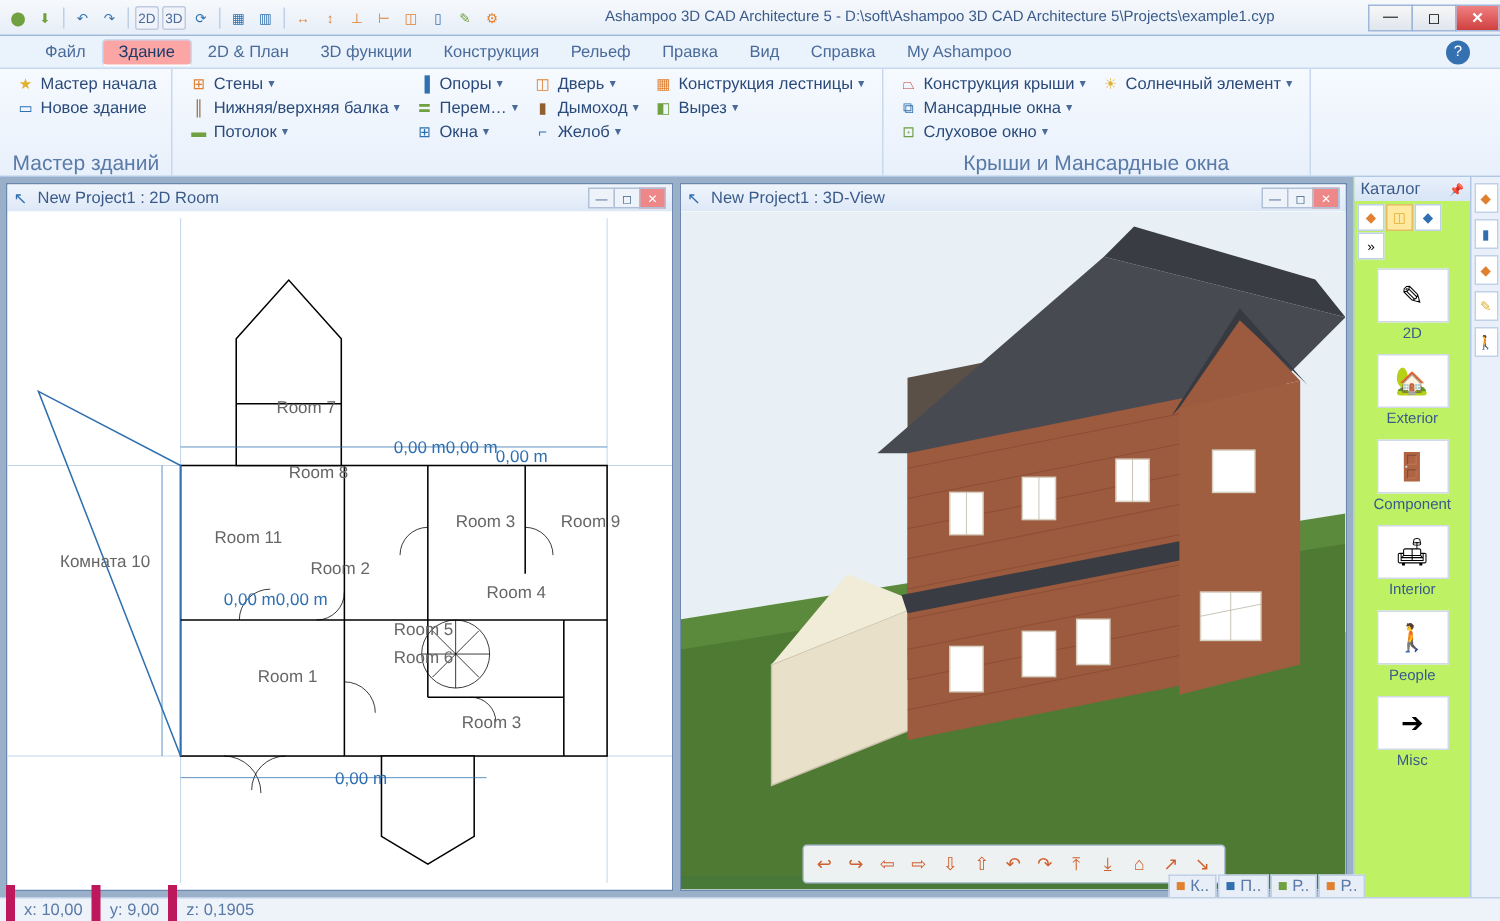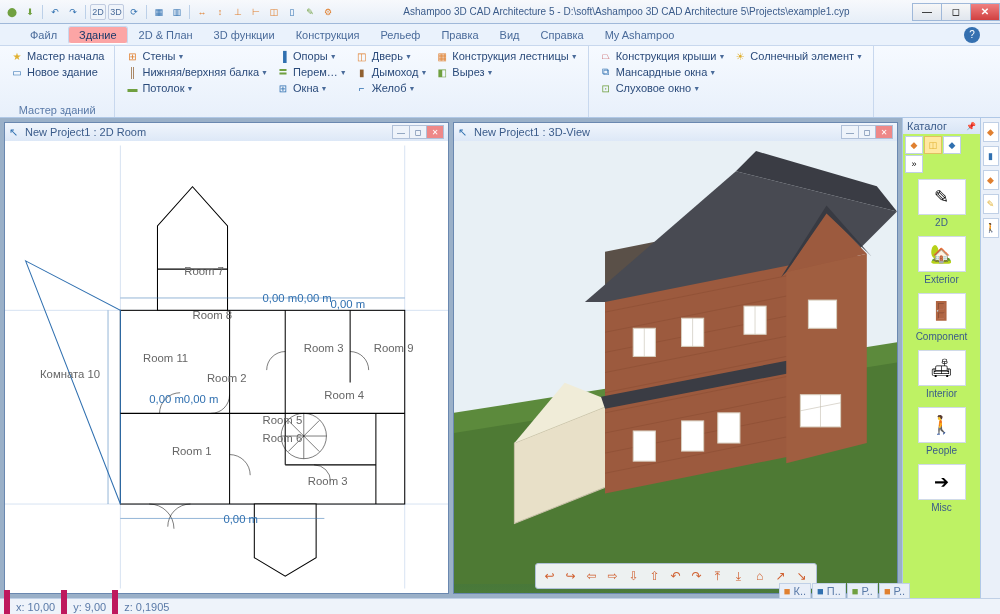--- a/index.html
+++ b/index.html
@@ -20,21 +20,21 @@
 
 .menubar { height: 22px; background: #eaf2fc; display: flex; align-items: center; border-bottom: 1px solid #c8d8ee; padding: 0 20px; gap: 1px; }
 .menu-item { padding: 2px 10px; color: #4a6b9a; cursor: pointer; border-radius: 3px; }
 .menu-item.active { background: #fca5a5; border: 1px solid #c8d8ee; border-bottom: 1px solid #fff; margin-bottom: -1px; color: #1a3a6a; }
 .help-icon { margin-left: auto; width: 16px; height: 16px; border-radius: 50%; background: #3570b0; color: #fff; display: flex; align-items: center; justify-content: center; font-size: 10px; cursor: pointer; }
 
 
 .ribbon { height: 72px; background: linear-gradient(#f6faff,#e8f0fb); border-bottom: 1px solid #b0c8e6; display: flex; }
 .ribbon-group { border-right: 1px solid #c8d8ee; padding: 2px 6px 0; display: flex; flex-direction: column; }
 .ribbon-group-content { flex: 1; display: flex; flex-wrap: wrap; align-content: flex-start; gap: 0; }
-.ribbon-group-label { text-align: center; color: #5a7aa8; font-size: 11px; padding: 1px 0; }
+.ribbon-group-label { text-align: center; color: #5a7aa8; font-size: 14px; padding: 1px 0; }
 .rbtn { display: flex; align-items: center; padding: 1px 4px; cursor: pointer; border-radius: 2px; color: #2a4a7a; white-space: nowrap; }
 .rbtn .ricon { width: 14px; height: 14px; margin-right: 3px; display: inline-flex; align-items: center; justify-content: center; font-size: 10px; }
 .rbtn .dd { margin-left: 2px; font-size: 7px; color: #4a6b9a; }
 .rbtn-col { display: flex; flex-direction: column; min-width: 0; }
 
 
 .workarea { position: absolute; top: 118px; left: 0; right: 0; bottom: 16px; background: #9ab0c8; display: flex; }
 .mdi-zone { flex: 1; position: relative; padding: 4px; display: flex; gap: 4px; }
 .mdi-window { flex: 1; background: #fff; border: 1px solid #6a88b0; display: flex; flex-direction: column; min-width: 0; }
 .mdi-title { height: 18px; background: linear-gradient(#f0f5fc,#dde8f7); display: flex; align-items: center; padding: 0 4px; font-size: 10px; color: #3a5b8a; }
@@ -236,20 +236,21 @@
           </div>
         </div>
         <div class="rbtn-col">
           <div class="rbtn">
             <span class="ricon c-yellow">☀</span>
             <span>Солнечный элемент</span>
             <span class="dd">▼</span>
           </div>
         </div>
       </div>
+      <div class="ribbon-group-label">Крыши и Мансардные окна</div>
     </div>
   </div>
 
 <div class="workarea">
   <div class="mdi-zone">
 
     <div class="mdi-window">
       <div class="mdi-title">
         <span class="cursor-icon c-blue">↖</span>
         <span>New Project1 : 2D Room</span>

